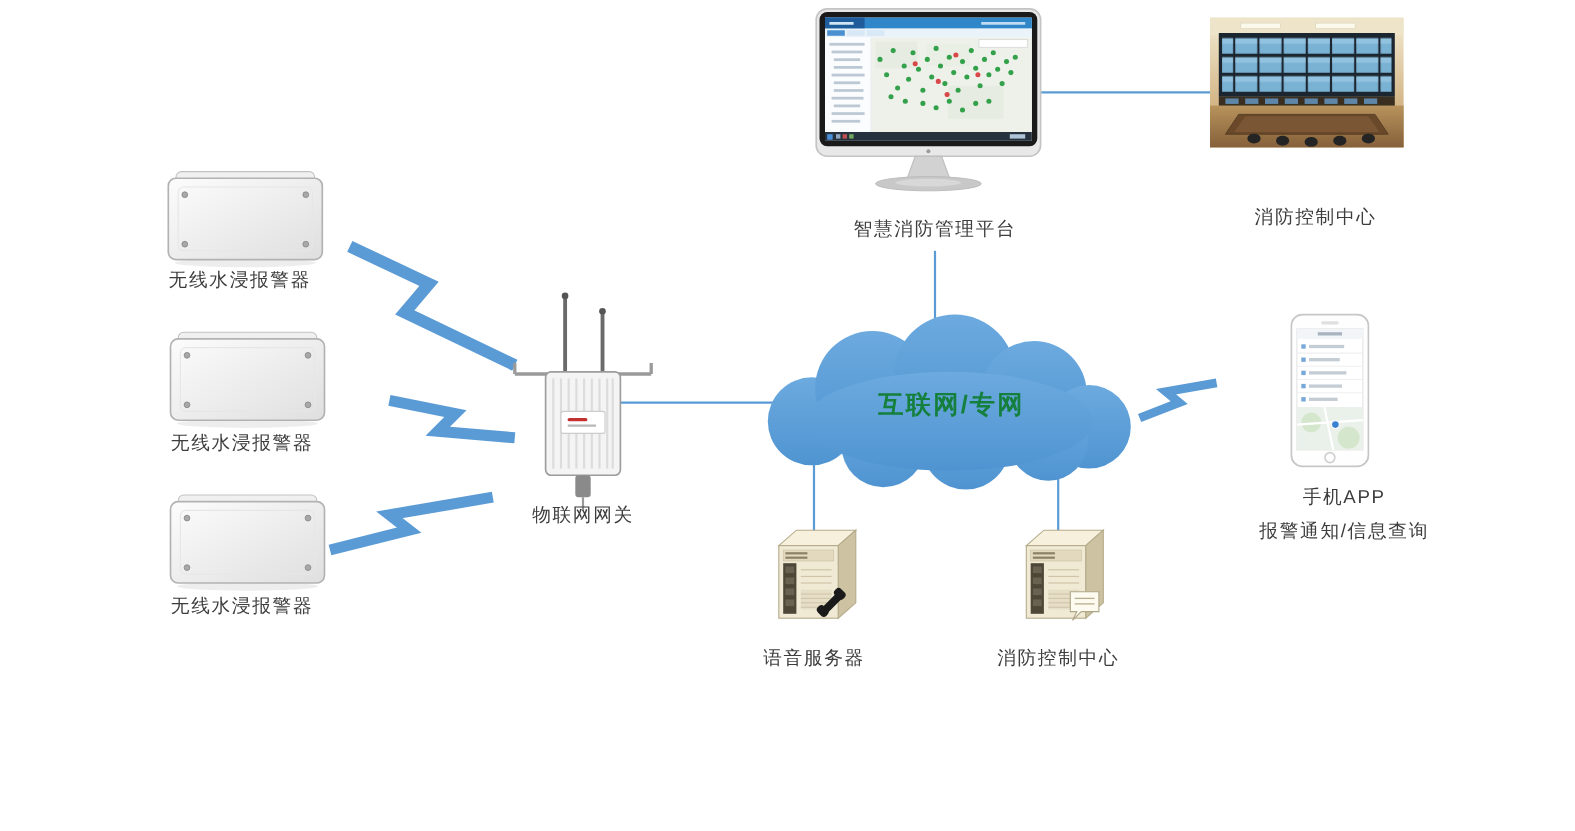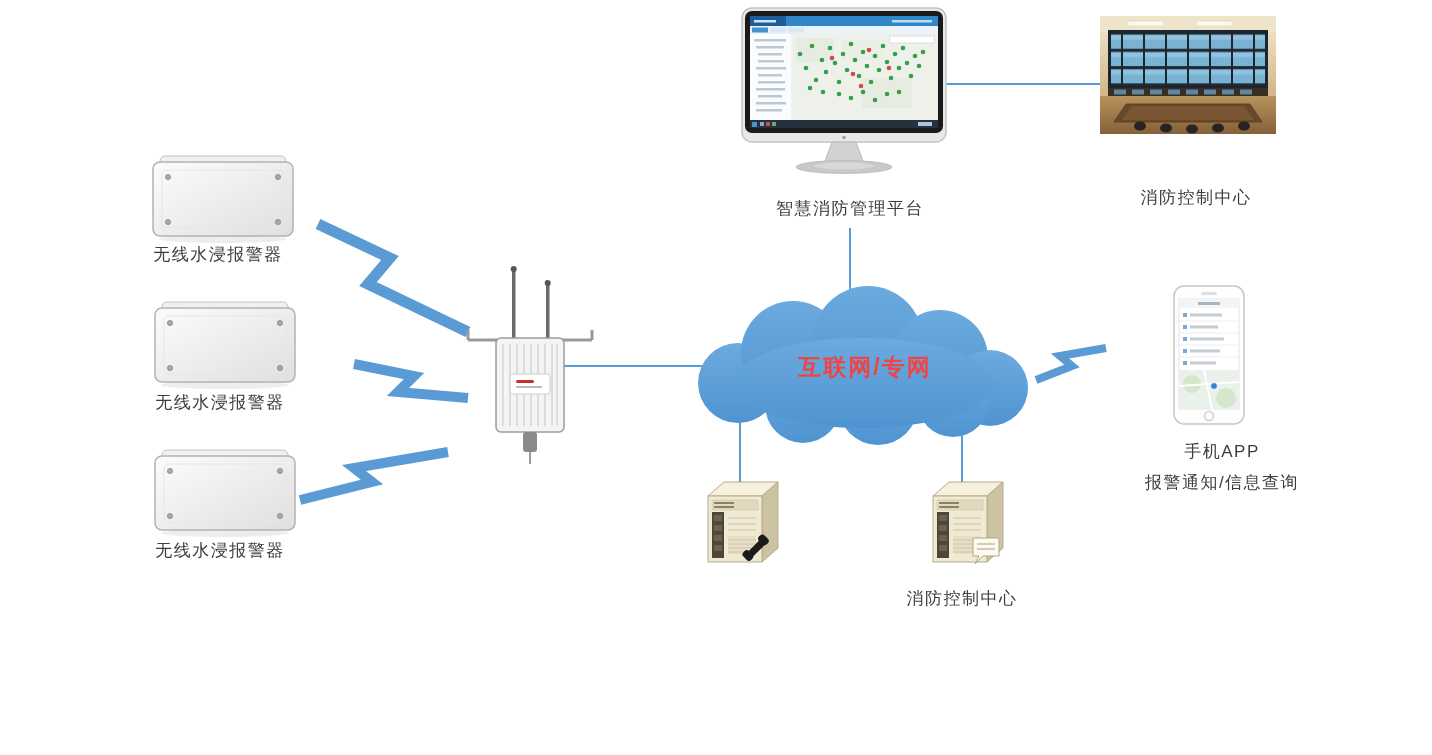--- a/index.html
+++ b/index.html
@@ -17,21 +17,21 @@
     font-size:17px;
     color:#3d3d3d;
     letter-spacing:1.5px;
     line-height:1.35;
   }
   .cloud-label{
     position:absolute;
     text-align:center;
     font-size:23px;
     font-weight:bold;
-    color:#ef4444;
+    color:#15803d;
     letter-spacing:2px;
   }
   .app-label{line-height:31px;text-align:center;}
 </style>
 </head>
 <body>
 
 <div id="canvas">
 
   <svg id="art" width="1432" height="755" viewBox="0 0 1432 755">
@@ -375,27 +375,29 @@
       <circle cx="210" cy="122" r="40"></circle>
       <circle cx="135" cy="122" r="38"></circle>
       <ellipse cx="195" cy="100" rx="130" ry="45"></ellipse>
     </g>
   </svg>
 
   <div class="label" style="left:118px;top:244px;width:200px;">无线水浸报警器</div>
   <div class="label" style="left:120px;top:392px;width:200px;">无线水浸报警器</div>
   <div class="label" style="left:120px;top:540px;width:200px;">无线水浸报警器</div>
 
+  <div class="label" style="left:430px;top:458px;width:200px;">物联网网关</div>
 
   <div class="label" style="left:1096px;top:187px;width:200px;">消防控制中心</div>
 
   <div class="label" style="left:750px;top:198px;width:200px;">智慧消防管理平台</div>
 
   <div class="label app-label" style="left:1102px;top:436px;width:240px;">
     <div>手机APP</div>
     <div>报警通知/信息查询</div>
   </div>
 
+  <div class="label" style="left:640px;top:588px;width:200px;">语音服务器</div>
   <div class="label" style="left:862px;top:588px;width:200px;">消防控制中心</div>
 
   <div class="cloud-label" style="left:700px;top:352px;width:330px;">互联网/专网</div>
 
 </div>
 
 </body></html>

